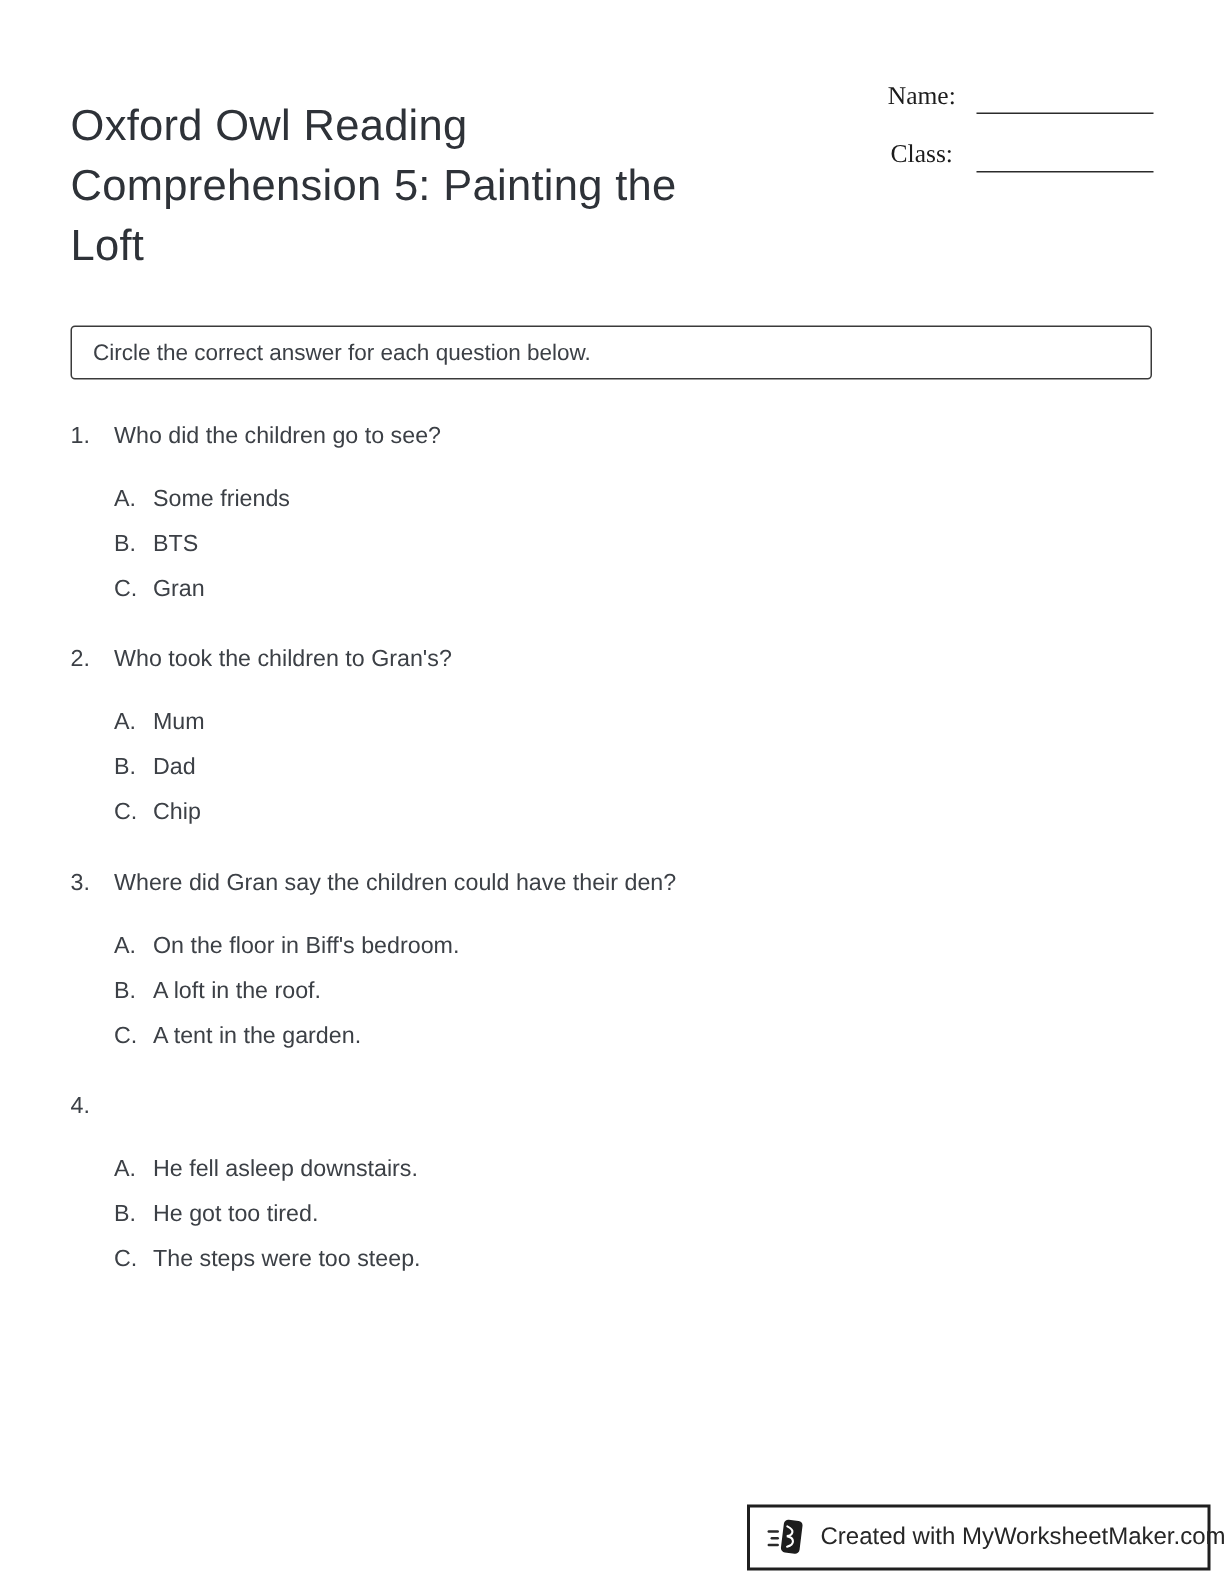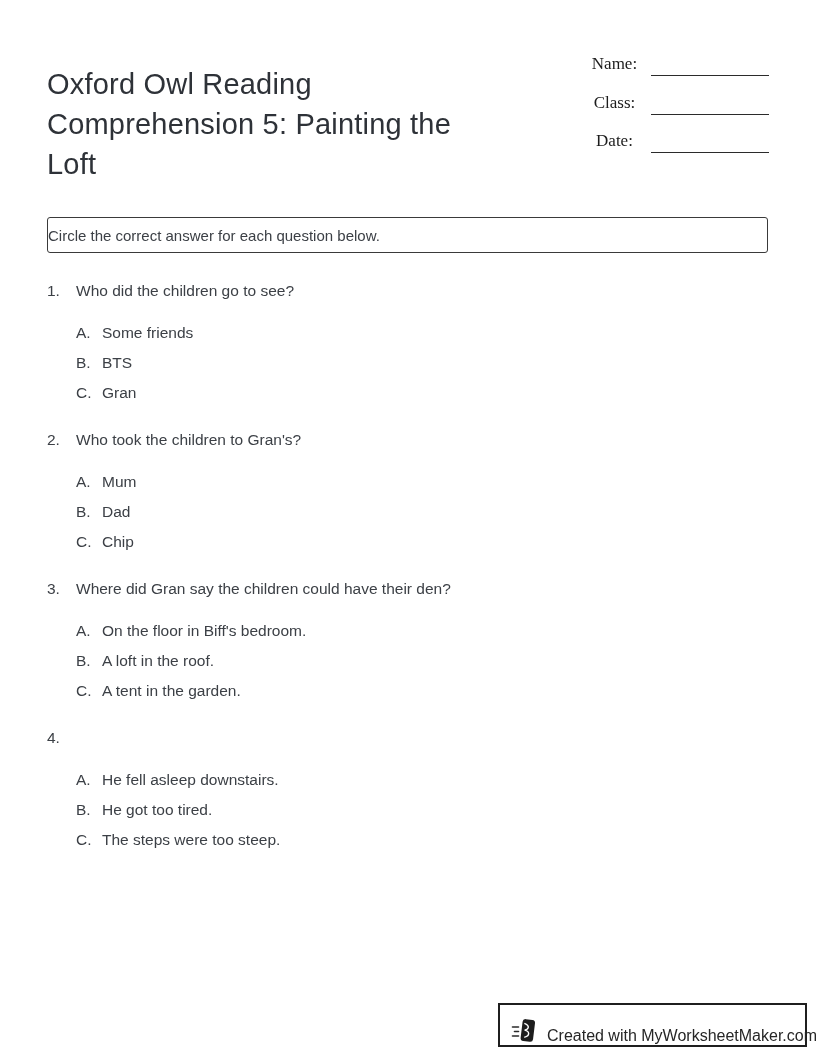--- a/index.html
+++ b/index.html
@@ -57,21 +57,21 @@
     position: absolute;
     left: 47px;
     top: 217px;
     width: 721px;
     height: 36px;
     box-sizing: border-box;
     border: 1px solid #3a3a3a;
     border-radius: 3px;
     display: flex;
     align-items: center;
-    padding: 0 0;
+    padding: 0 14px;
     font-size: 15px;
     color: #3c4046;
   }
 
   
   .question {
     position: absolute;
     left: 47px;
     width: 720px;
     color: #3c4046;
@@ -96,21 +96,21 @@
   .footer-credit {
     position: absolute;
     left: 498px;
     top: 1003px;
     width: 309px;
     height: 44px;
     box-sizing: border-box;
     border: 2px solid #1f1f1f;
     background: #ffffff;
     display: flex;
-    align-items: flex-end;
+    align-items: center;
     padding-left: 11px;
     gap: 9px;
     cursor: pointer;
   }
   .footer-text {
     font-size: 16px;
     color: #262626;
     white-space: nowrap;
   }
   .logo-icon { flex: 0 0 auto; display: block; }
@@ -122,24 +122,20 @@
 
   <h1 class="title">Oxford Owl Reading Comprehension 5: Painting the Loft</h1>
 
   <div class="fields">
     <div class="field-row">
       <span class="field-label">Name:</span>
       <span class="field-line"></span>
     </div>
     <div class="field-row">
       <span class="field-label">Class:</span>
-      <span class="field-line"></span>
-    </div>
-    <div class="field-row">
-      <span class="field-label">Date:</span>
       <span class="field-line"></span>
     </div>
   </div>
 
   <div class="instruction-box">
     <span>Circle the correct answer for each question below.</span>
   </div>
 
   <div class="question" style="top:281px">
     <div class="q-line">

